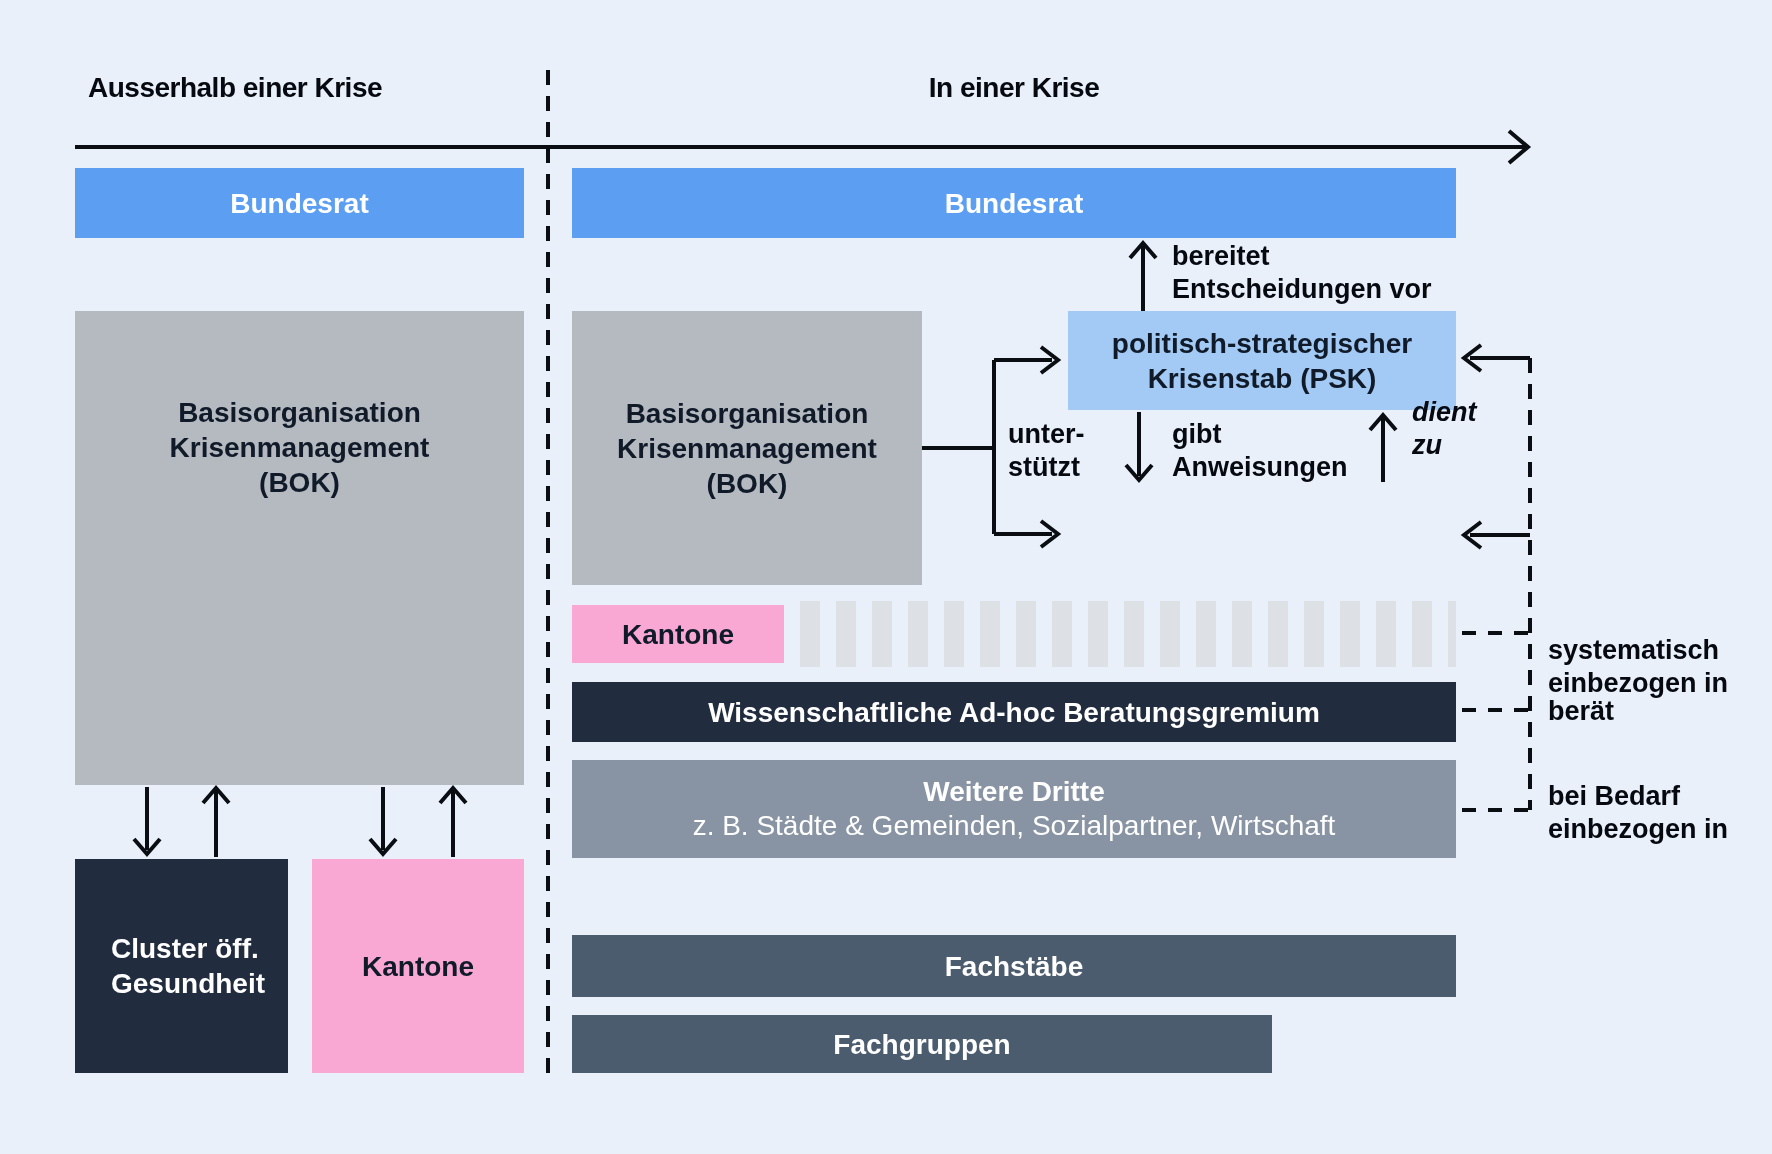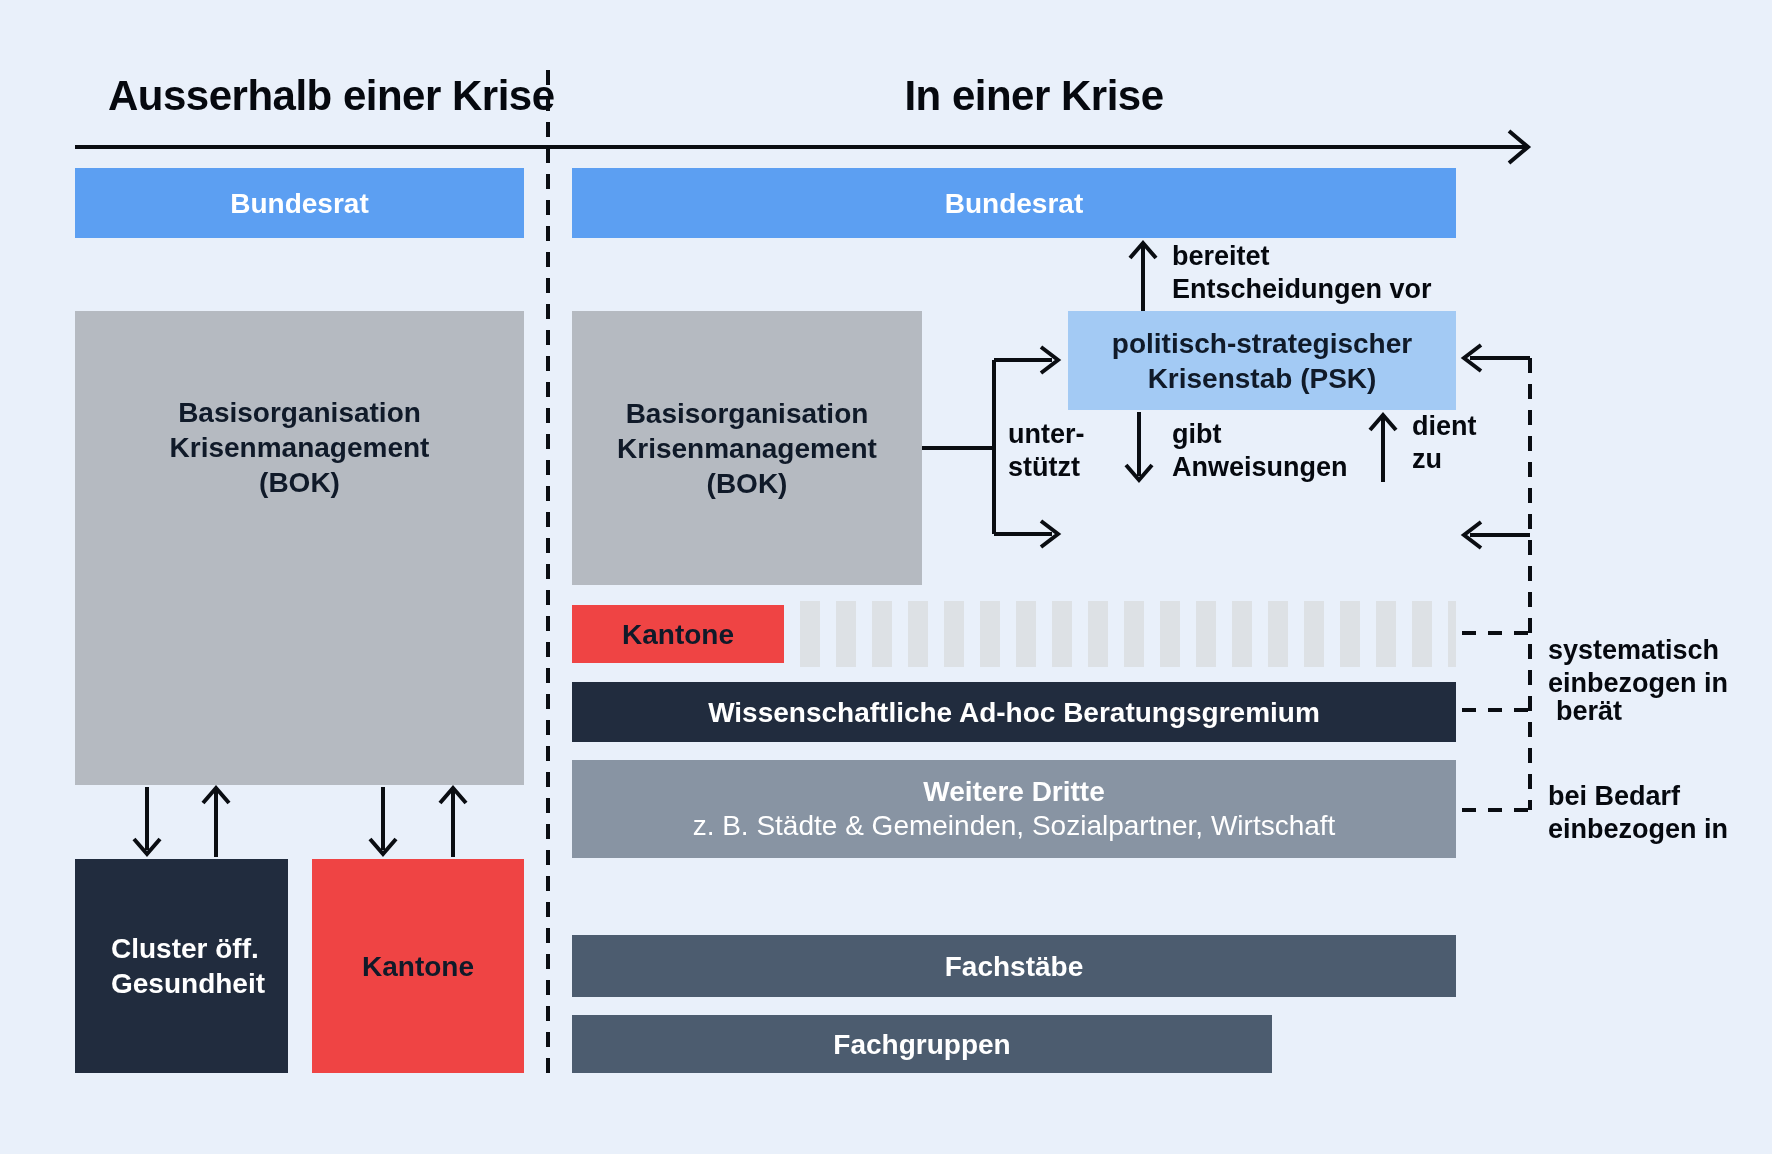--- a/index.html
+++ b/index.html
@@ -8,29 +8,28 @@
     font-family:"Liberation Sans","DejaVu Sans",sans-serif;
     color:#0e1827;overflow:hidden;
   }
   .box{
     position:absolute;display:flex;flex-direction:column;
     align-items:center;justify-content:center;text-align:right;
     font-weight:bold;font-size:28px;line-height:35px;color:#101a29;
   }
   .box .ln{display:block;}
   .section-title{
-    position:absolute;font-weight:bold;font-size:42px;letter-spacing:-0.5px;color:#06090f;
+    position:absolute;font-weight:bold;font-size:28px;letter-spacing:-0.5px;color:#06090f;
     white-space:nowrap;
-    margin-left:20px;
   }
   .blue{background:#5c9ff2;color:#ffffff;}
   .bluelight{background:#a3caf4;}
   .bluelighter{background:#bdd9f8;}
   .graybox{background:#b5bac1;}
-  .lightgray{background:#ef4444;}
+  .lightgray{background:#f9a8d4;}
   .navy{background:#212c3e;color:#ffffff;}
   .slate{background:#4c5c6f;color:#ffffff;}
   .midgray{background:#8894a3;color:#ffffff;}
   .annot{
     position:absolute;font-weight:bold;font-size:27px;line-height:33px;color:#06090f;
     white-space:nowrap;
   }
   .annot .ln{display:block;}
   .stripes{
     position:absolute;left:800px;top:601px;width:656px;height:66px;
@@ -115,31 +114,31 @@
   <div class="annot" style="left:1008px;top:418px;">
     <span class="ln">unter-</span>
     <span class="ln">stützt</span>
   </div>
 
   <div class="annot" style="left:1172px;top:418px;">
     <span class="ln">gibt</span>
     <span class="ln">Anweisungen</span>
   </div>
 
-  <div class="annot" style="left:1412px;top:410px;">
+  <div class="annot" style="left:1412px;top:396px;font-style:italic;">
     <span class="ln">dient</span>
     <span class="ln">zu</span>
   </div>
 
   <div class="annot" style="left:1548px;top:602px;margin-top:32px;">
     <span class="ln">systematisch</span>
     <span class="ln">einbezogen in</span>
   </div>
 
-  <div class="annot" style="left:1548px;top:695px;margin-left:8px;">
+  <div class="annot" style="left:1548px;top:695px;">
     <span class="ln">berät</span>
   </div>
 
   <div class="annot" style="left:1548px;top:780px;">
     <span class="ln">bei Bedarf</span>
     <span class="ln">einbezogen in</span>
   </div>
 
   <svg class="overlay" width="1772" height="1154" viewBox="0 0 1772 1154">
     <g stroke="#0a0d12" stroke-width="4" fill="none">

